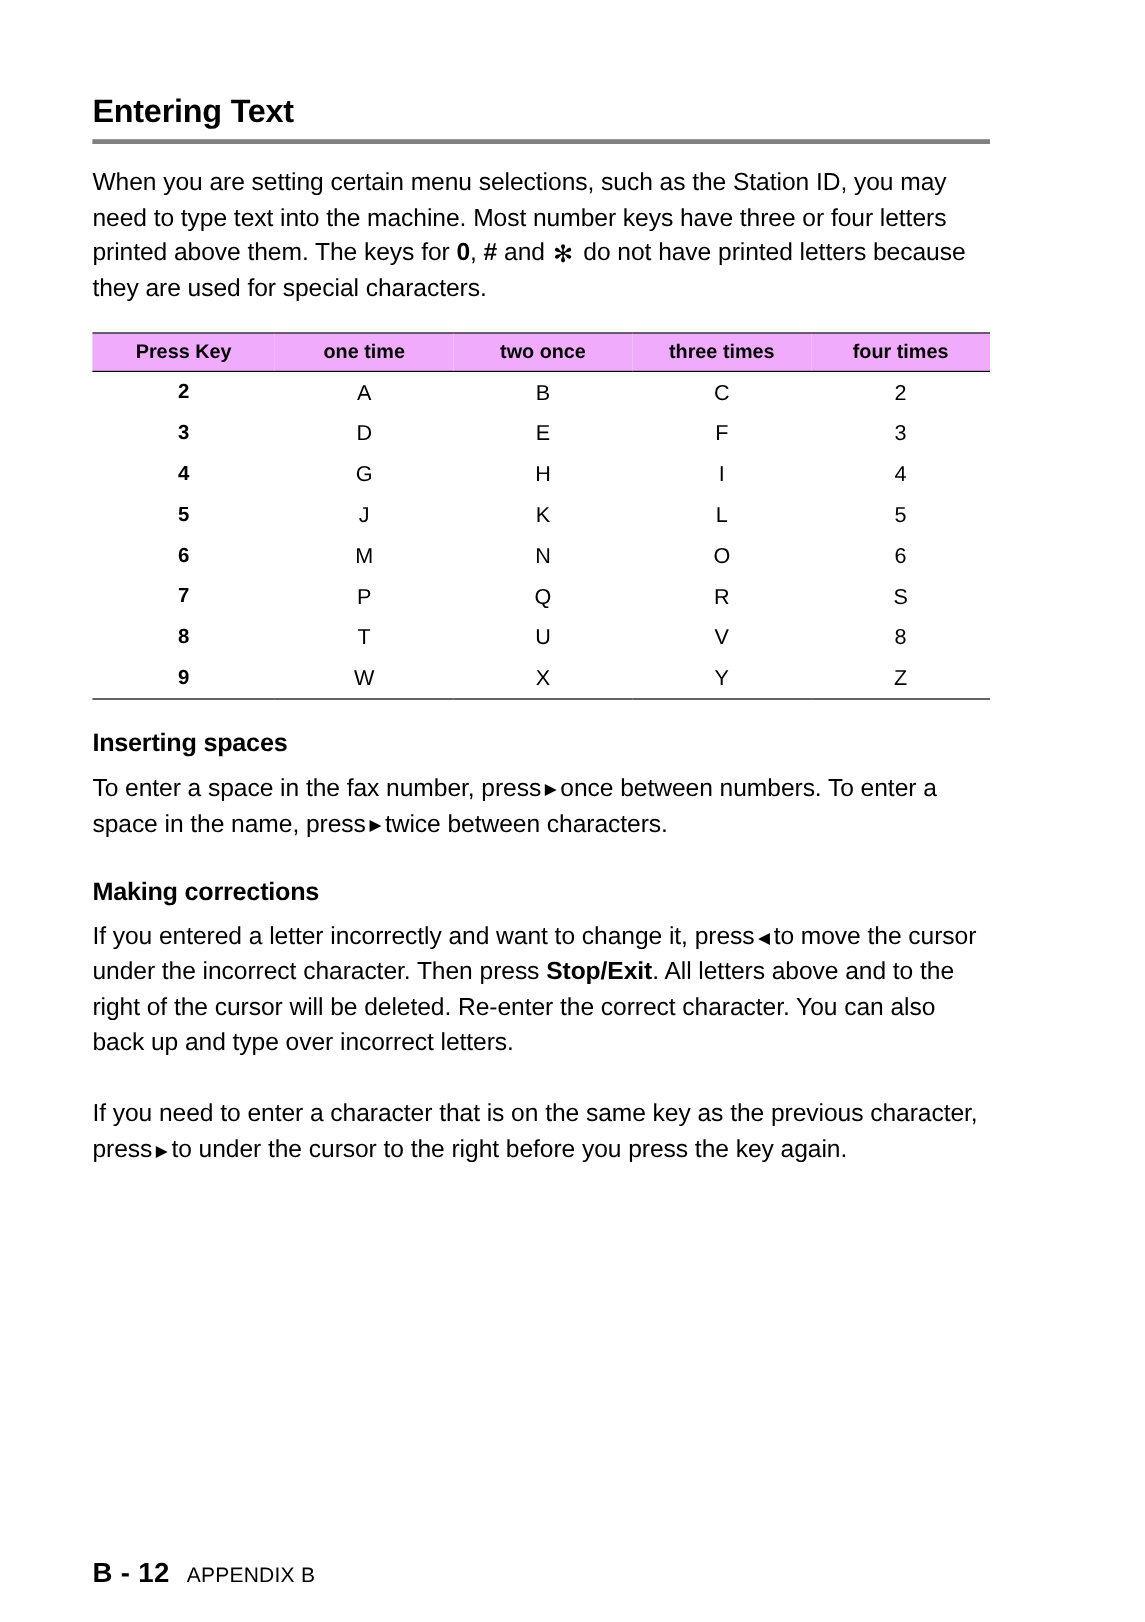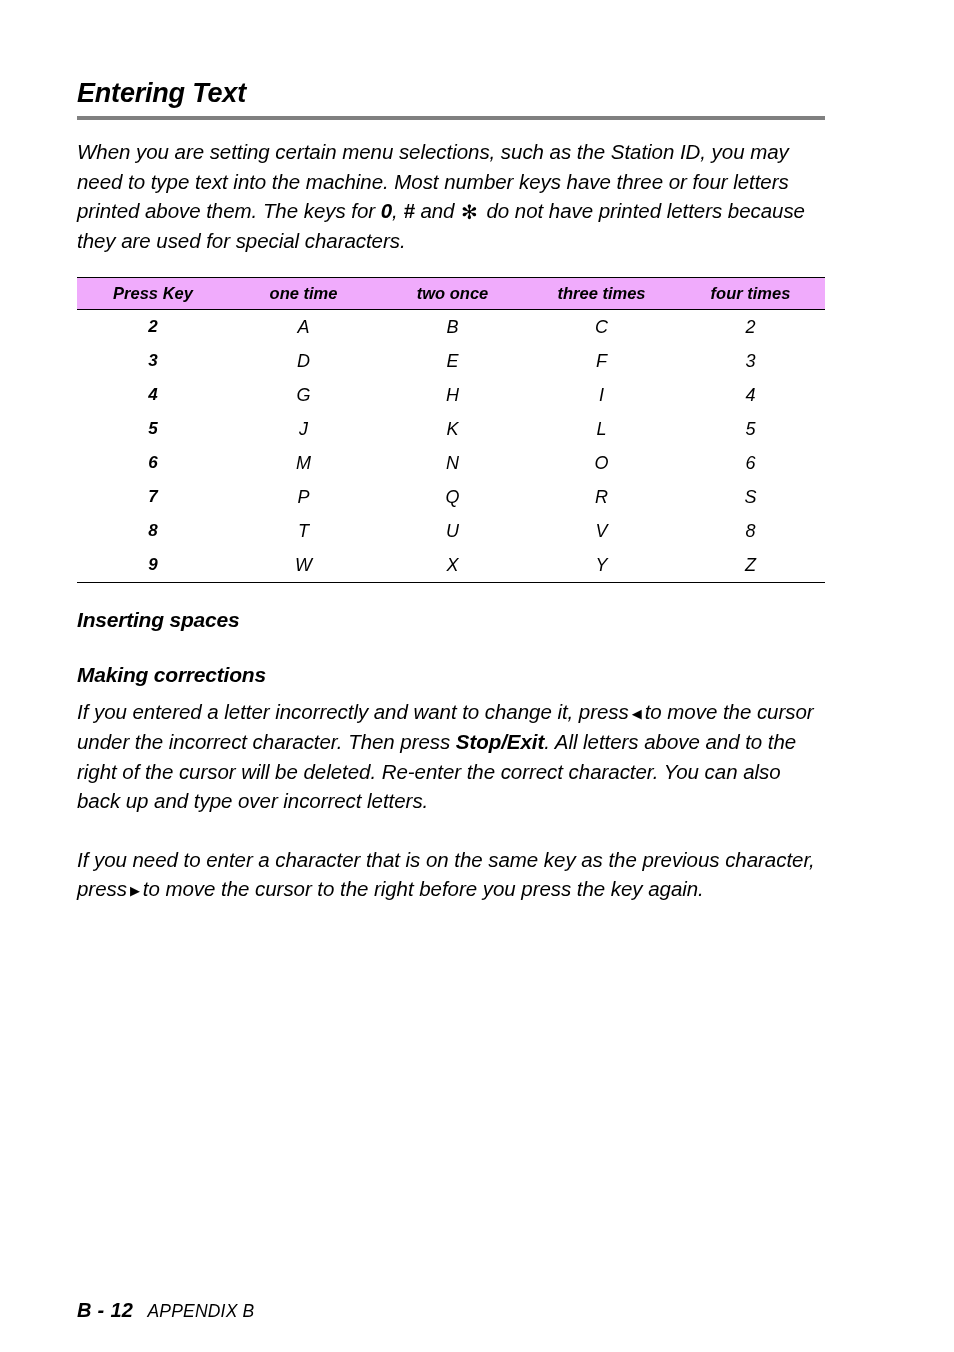--- a/index.html
+++ b/index.html
@@ -17,21 +17,20 @@
     -webkit-font-smoothing: antialiased;
   }
   .page {
     position: absolute;
     left: 0; top: 0;
     width: 954px;
     height: 1352px;
     box-sizing: border-box;
     padding: 0;
     overflow: hidden;
-    font-style: italic;
   }
   .content {
     position: absolute;
     left: 77px;
     top: 78px;
     width: 748px;
   }
 
   
   .page-title {
@@ -143,21 +142,21 @@
   .footer {
     position: absolute;
     left: 77px;
     top: 1300px;
     font-size: 17px;
     line-height: 20px;
     white-space: pre;
   }
   .footer .pagenum {
     font-weight: bold;
-    font-size: 20px;
+    font-size: 23px;
     letter-spacing: 0.3px;
   }
   .footer .appendix {
     font-weight: normal;
     font-size: 17.5px;
     letter-spacing: 0.2px;
   }
 </style>
 </head>
 <body>
@@ -245,28 +244,29 @@
           <td>W</td>
           <td>X</td>
           <td>Y</td>
           <td>Z</td>
         </tr>
       </tbody>
     </table>
 
     <div class="sec-spaces">
       <h2 class="subheading">Inserting spaces</h2>
+      <p class="para"><span>To enter a space in the fax number, press</span><span class="glyph-arrow-r">▶</span><span>once between numbers. To enter a space in the name, press</span><span class="glyph-arrow-r">▶</span><span>twice between characters.</span></p>
     </div>
 
     <div class="sec-corrections">
       <h2 class="subheading">Making corrections</h2>
       <p class="para"><span>If you entered a letter incorrectly and want to change it, press</span><span class="glyph-arrow-l">◀</span><span>to move the cursor under the incorrect character. Then press </span><span class="b">Stop/Exit</span><span>. All letters above and to the right of the cursor will be deleted. Re-enter the correct character. You can also back up and type over incorrect letters.</span></p>
     </div>
 
     <div class="sec-repeating">
-      <p class="para"><span>If you need to enter a character that is on the same key as the previous character, press</span><span class="glyph-arrow-r">▶</span><span>to move the cursor to the right before you press the key again.</span></p>
+      <p class="para"><span>If you need to enter a character that is on the same key as the previous character, press</span><span class="glyph-arrow-r">▶</span><span>to under the cursor to the right before you press the key again.</span></p>
     </div>
 
   </div>
 
   <div class="footer"><span class="pagenum">B - 12</span>   <span class="appendix">APPENDIX B</span></div>
 
 </div>
 
 </body></html>

